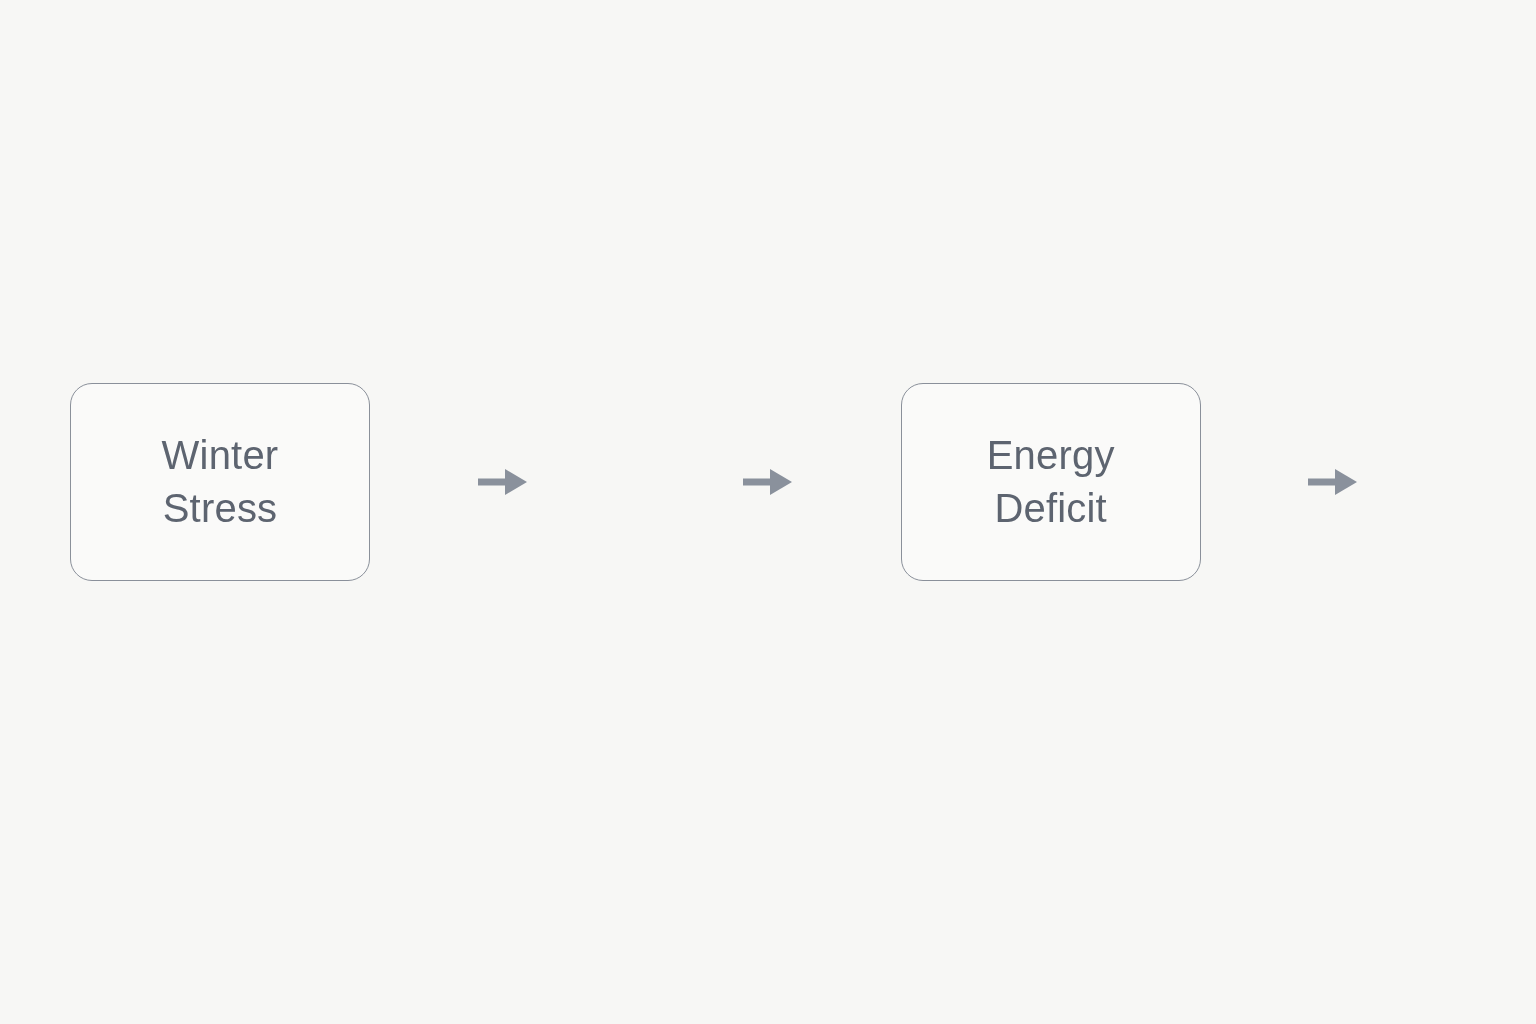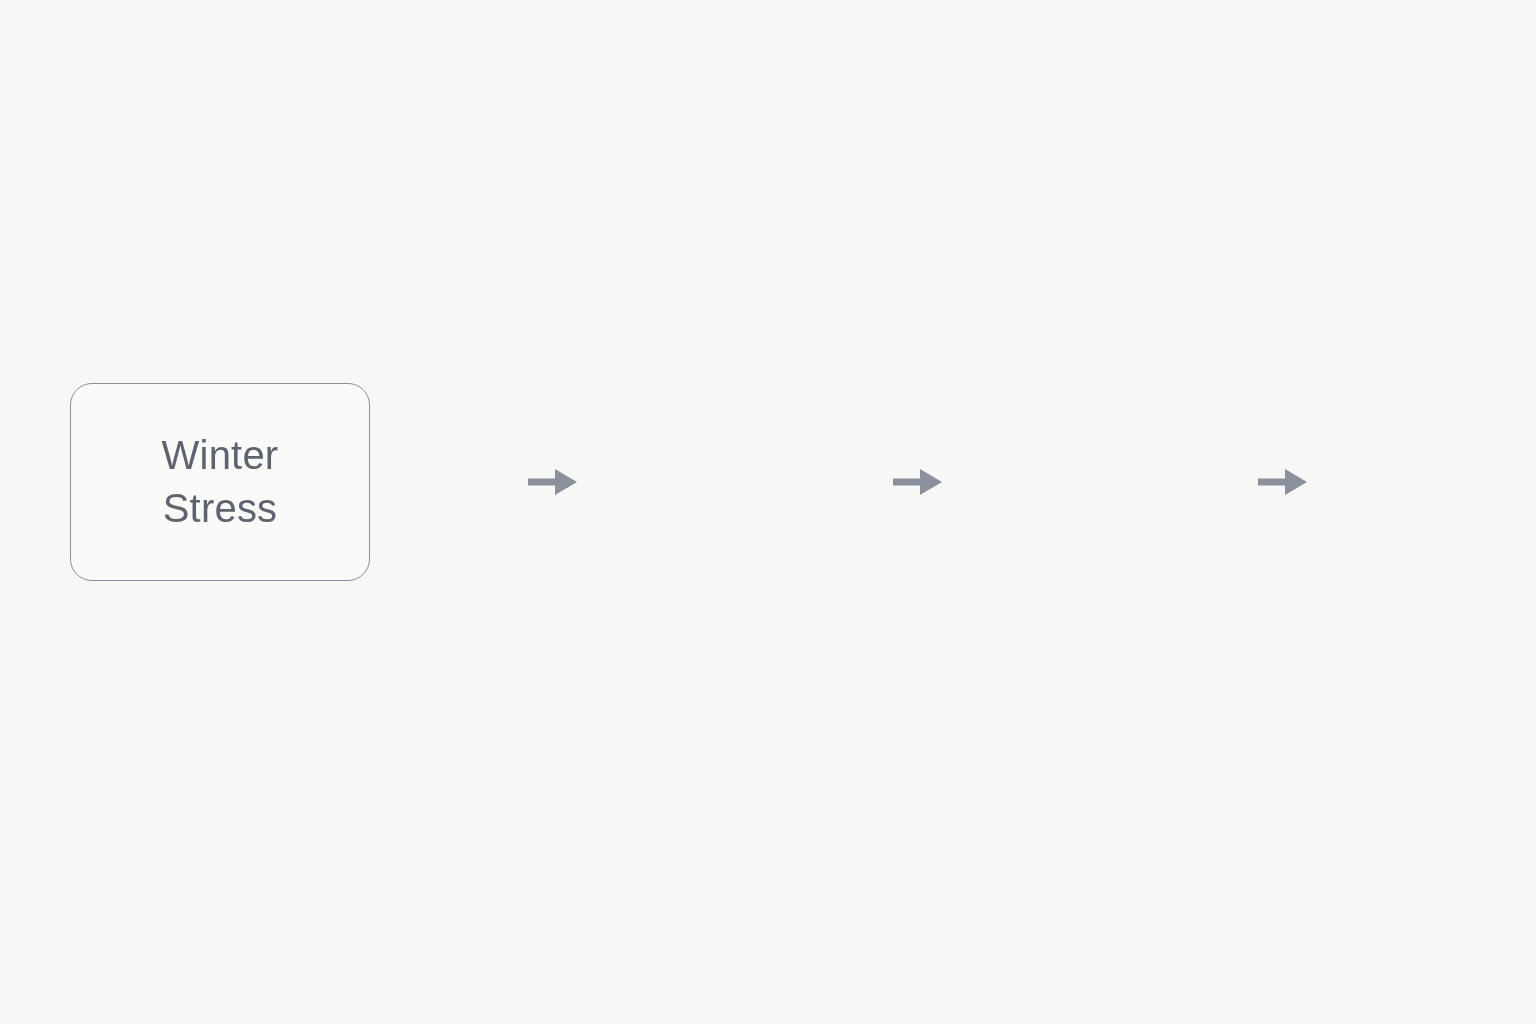--- a/index.html
+++ b/index.html
@@ -77,20 +77,23 @@
     </div>
 
 
     <div class="flow-arrow">
       <svg width="50" height="36" viewBox="0 0 50 36">
         <rect x="0" y="14.5" width="30" height="7" fill="#8a919c"></rect>
         <polygon points="27,5 49,18 27,31" fill="#8a919c"></polygon>
       </svg>
     </div>
 
+    <div class="flow-node">
+      <span class="node-label">Energy Deficit</span>
+    </div>
 
     <div class="flow-arrow">
       <svg width="50" height="36" viewBox="0 0 50 36">
         <rect x="0" y="14.5" width="30" height="7" fill="#8a919c"></rect>
         <polygon points="27,5 49,18 27,31" fill="#8a919c"></polygon>
       </svg>
     </div>
 
 
   </div>

